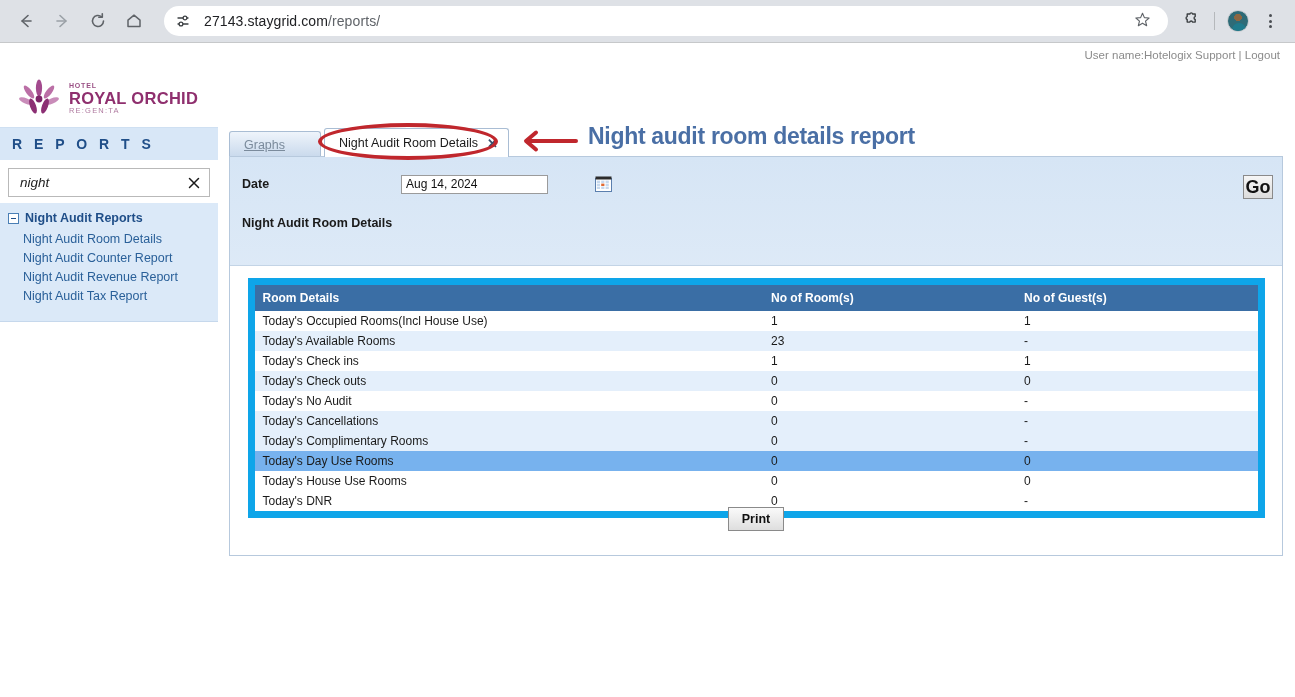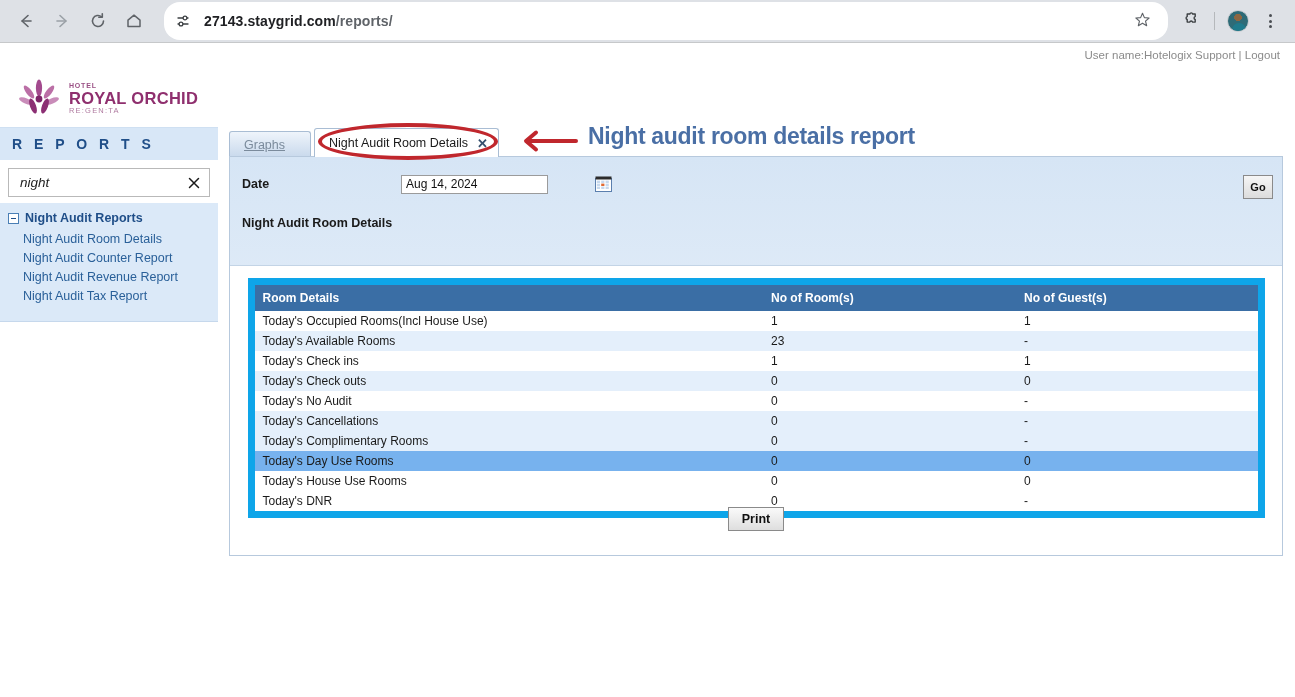--- a/index.html
+++ b/index.html
@@ -23,29 +23,28 @@
   .nav-btn {
     width: 32px; height: 32px;
     display: flex; align-items: center; justify-content: center;
     border-radius: 50%;
     flex: 0 0 auto;
     margin-right: 4px;
   }
   .nav-btn svg { display: block; }
   .omnibox {
     flex: 1 1 auto;
-    height: 38px;
+    height: 30px;
     background: #ffffff;
     border-radius: 16px;
     display: flex;
     align-items: center;
     margin: 0 8px 0 10px;
     padding: 0 12px 0 6px;
     min-width: 0;
-    font-weight: bold;
   }
   .omnibox-icon {
     width: 26px; height: 26px;
     border-radius: 50%;
     display: flex; align-items: center; justify-content: center;
     flex: 0 0 auto;
     margin-right: 8px;
   }
   .url-text {
     font-size: 14px;
@@ -228,21 +227,21 @@
     height: 26px;
     display: flex; align-items: center;
     padding: 0 14px;
     font-size: 12.5px;
     border: 1px solid #a9bdd4;
     border-bottom: none;
     border-radius: 3px 3px 0 0;
     position: relative;
   }
   .tab.inactive {
-    width: 82px;
+    width: 92px;
     background: linear-gradient(to bottom, #eef4fb 0%, #c9d9ec 100%);
     color: #7b8b9c;
     text-decoration: underline;
   }
   .tab.active {
     background: #ffffff;
     color: #1a1a1a;
     height: 29px;
     margin-left: 3px;
     padding-right: 10px;
@@ -292,21 +291,21 @@
     width: 17px; height: 16px;
     flex: 0 0 auto;
   }
   .go-btn {
     position: absolute;
     right: 9px; top: 18px;
     width: 30px; height: 24px;
     background: linear-gradient(to bottom, #f6f6f6, #dcdcdc);
     border: 1px solid #8a8a8a;
     font-family: "Liberation Sans", sans-serif;
-    font-size: 11px;
+    font-size: 18px;
     font-weight: bold;
     color: #111;
     cursor: pointer;
     padding: 0;
   }
   .section-title {
     font-size: 12.5px; font-weight: bold; color: #1a1a1a;
     margin-top: 19px;
   }
 

